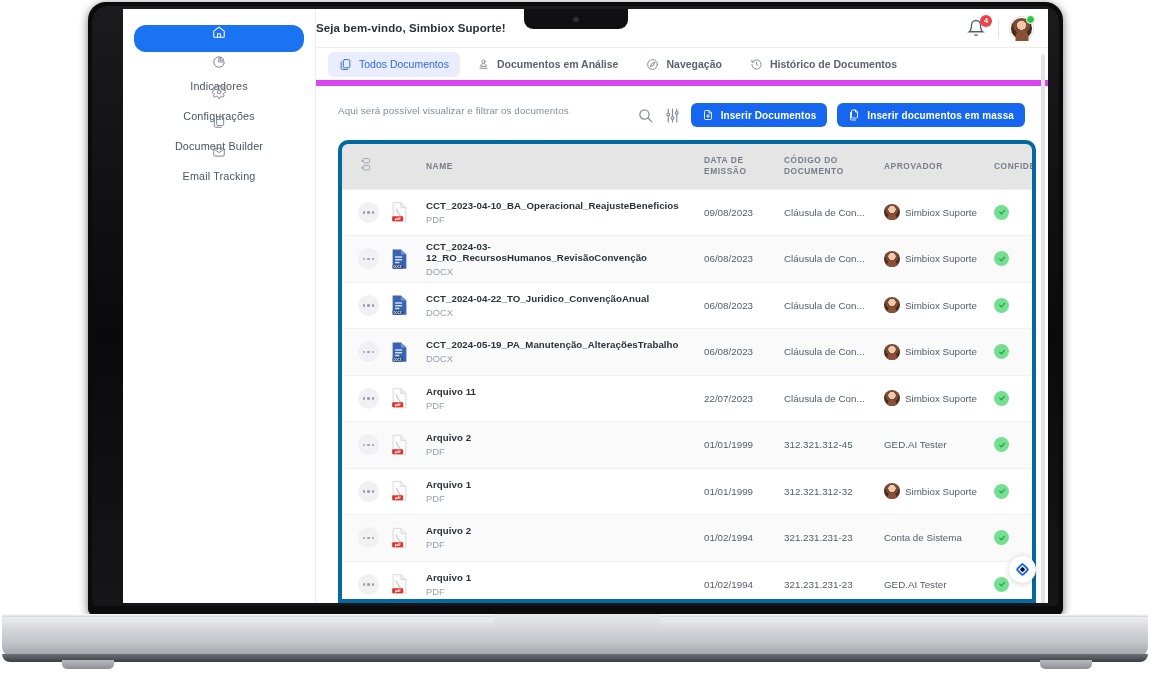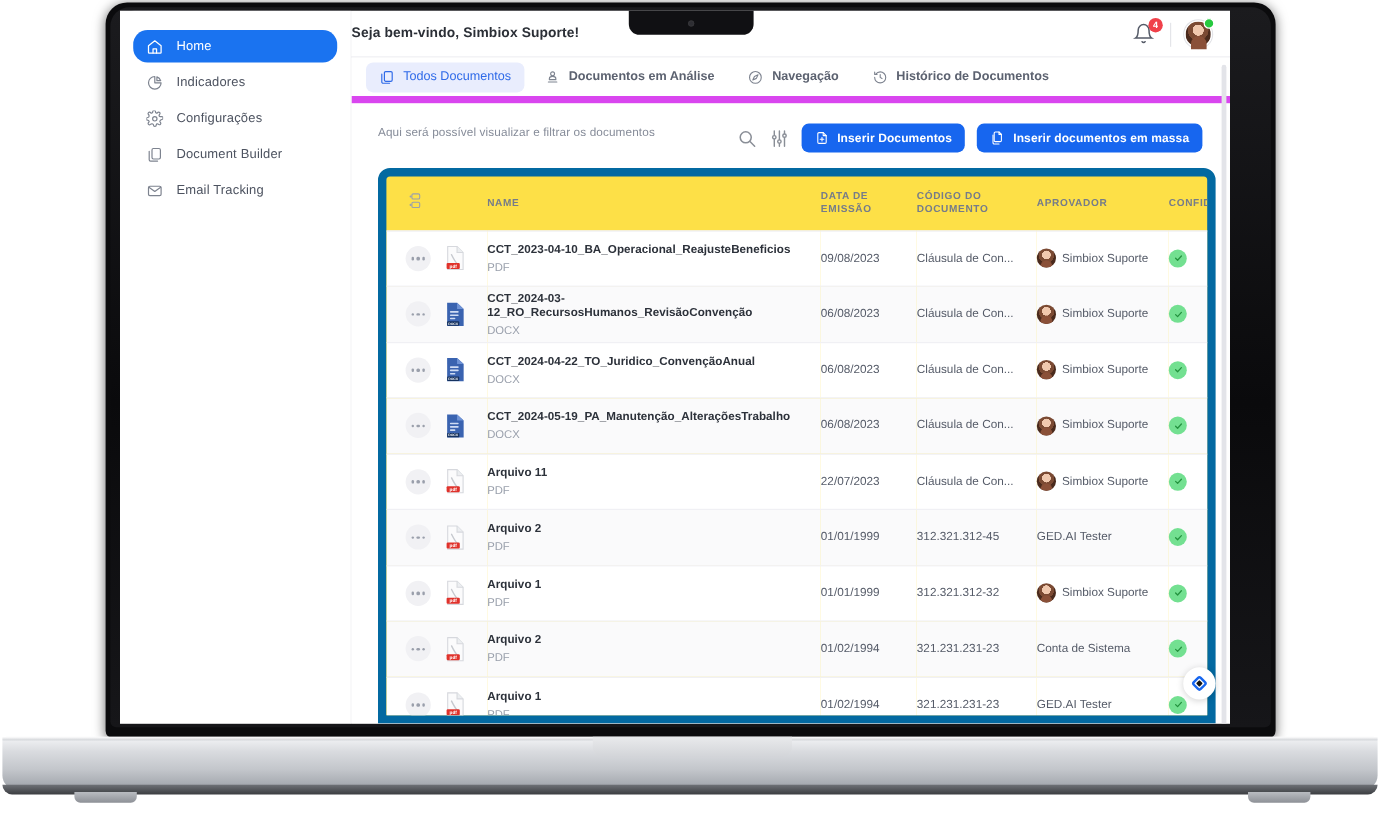--- a/index.html
+++ b/index.html
@@ -23,21 +23,21 @@
   }
   .lid-inner {
     position: absolute;
     left: 92px; top: 6px;
     width: 967px; height: 600px;
     border-radius: 16px 16px 5px 5px;
     background: linear-gradient(180deg,#1b1b1e 0%, #0a0a0c 55%, #161619 100%);
   }
   .screen {
     position: absolute;
-    left: 100px; top: 9px;
+    left: 123px; top: 9px;
     width: 925px; height: 594px;
     background: #ffffff;
     overflow: hidden;
   }
   
   .notch {
     position: absolute;
     left: 524px; top: 9px;
     width: 104px; height: 20px;
     background: #101013;
@@ -145,21 +145,21 @@
   .logo { position: absolute; left: 17px; top: 16px; width: 105px; height: 42px; }
   .close-x {
     position: absolute; right: 17px; top: 20px;
     width: 14px; height: 14px; cursor: pointer; opacity: .62;
   }
   .nav { padding: 16px 11px 0 11px; display: flex; flex-direction: column; gap: 3px; }
   .nav-item {
     display: flex; align-items: center; gap: 11px;
     height: 27px; padding: 0 11px;
     border-radius: 12px; cursor: pointer;
-    font-size: 10.8px; color: #4d5360; letter-spacing: .15px;
+    font-size: 10.8px; color: #4d5360; letter-spacing: .15px; flex-direction: column;
   }
   .nav-item.active { background: #1a73f0; color: #ffffff; font-weight: 500; }
   .nav-ico { width: 14px; height: 14px; flex: 0 0 14px; display: block; }
 
   
   .content {
     position: absolute; left: 193px; top: 39px; right: 0; bottom: 0;
     background: #ffffff;
   }
   .tabs {
@@ -190,22 +190,22 @@
     background: #1766ef; color: #fff;
     border: none; border-radius: 6px;
     font-size: 10px; font-weight: 600; font-family: inherit;
     cursor: pointer; white-space: nowrap; letter-spacing: .1px;
   }
   .btn svg { width: 12px; height: 12px; flex: 0 0 12px; }
 
   
   .table-card {
     position: absolute; left: 22px; right: 12px; top: 92px; bottom: 0;
-    background: #fde047;
-    border: 7px solid #0369a1;
+    background: #e5e5e5;
+    border: 4px solid #0369a1;
     border-radius: 10px 10px 0 0;
     overflow: hidden;
   }
   .tbl { width: 100%; border-collapse: collapse; table-layout: fixed; }
   .tbl thead th {
     text-align: left;
     font-size: 8.4px; font-weight: 600; color: #767c89;
     letter-spacing: .55px; text-transform: uppercase;
     padding: 11px 6px 11px 0;
     border-bottom: 1px solid #ededf1;

